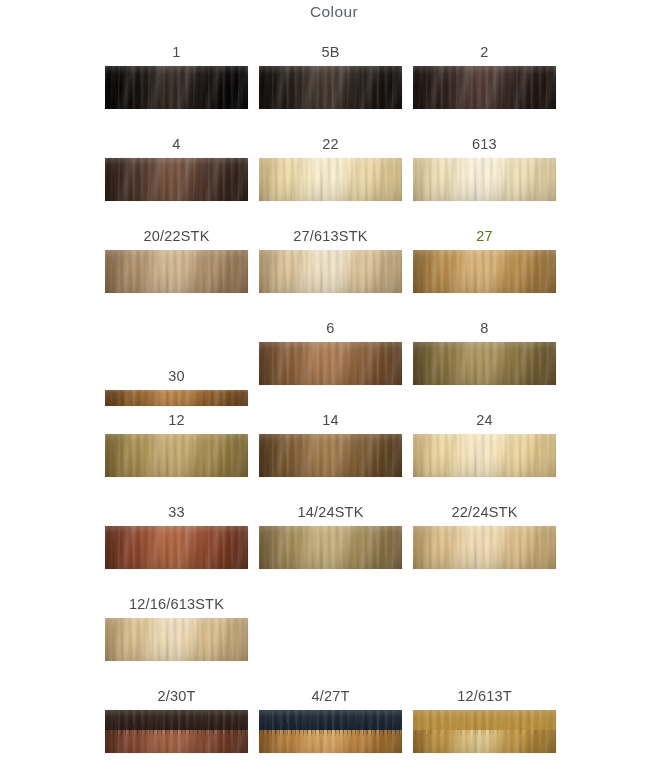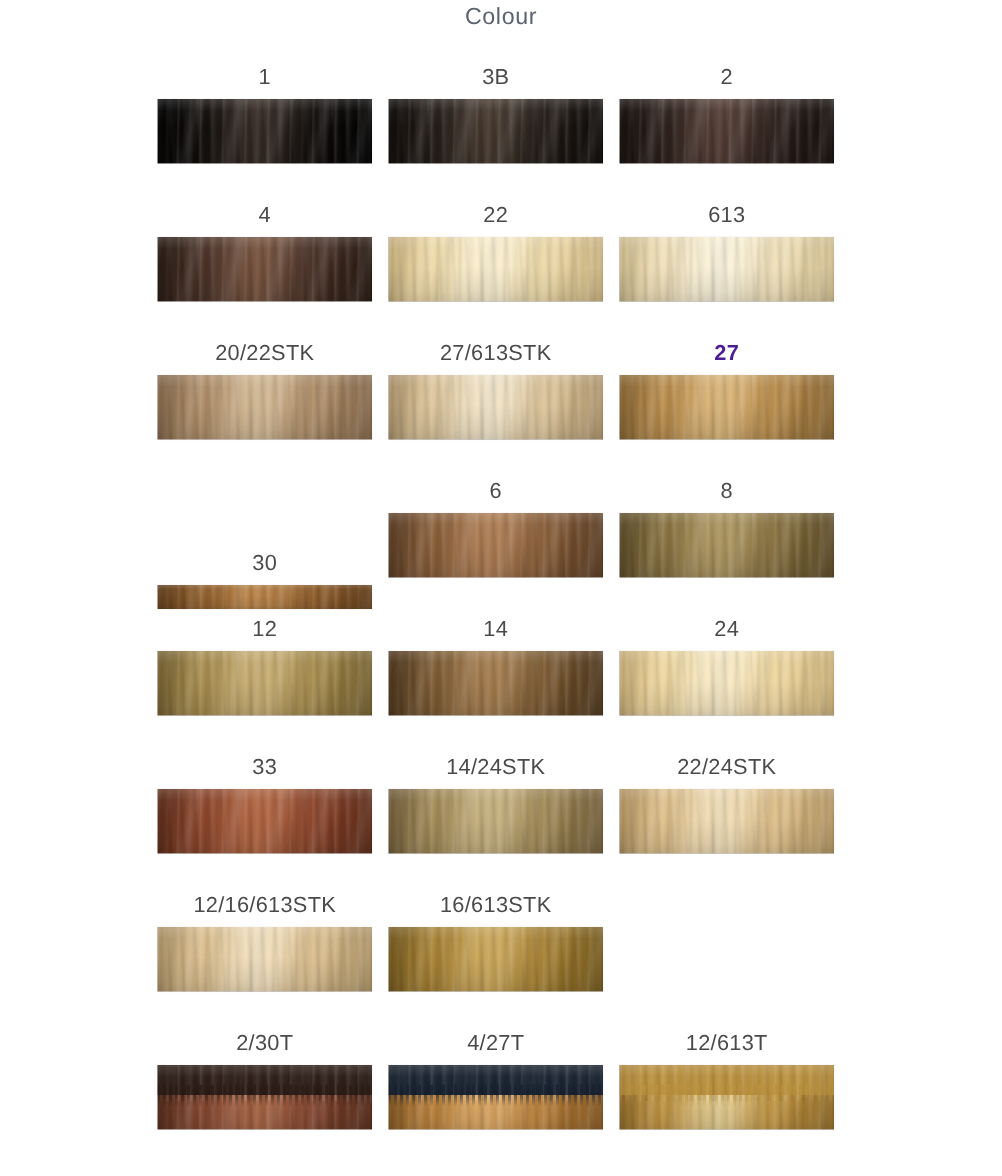--- a/index.html
+++ b/index.html
@@ -169,21 +169,21 @@
         <div class="swatch-cell">
           <div class="swatch-label" style="color: rgb(74, 74, 74);">1</div>
           <div class="swatch-chip">
             <div class="chip-base" style="background: linear-gradient(96deg, rgb(0, 0, 0) 0%, rgb(18, 14, 12) 22%, rgb(58, 46, 39) 47%, rgb(18, 14, 12) 70%, rgb(0, 0, 0) 100%);"></div>
             <div class="chip-strands"></div>
             <div class="chip-waves"></div>
             <div class="chip-shade"></div>
           </div>
         </div>
         <div class="swatch-cell">
-          <div class="swatch-label" style="color: rgb(74, 74, 74);">3B</div>
+          <div class="swatch-label" style="color: rgb(74, 74, 74);">5B</div>
           <div class="swatch-chip">
             <div class="chip-base" style="background: linear-gradient(96deg, rgb(12, 9, 7) 0%, rgb(36, 29, 24) 22%, rgb(74, 60, 49) 47%, rgb(36, 29, 24) 70%, rgb(12, 9, 7) 100%);"></div>
             <div class="chip-strands"></div>
             <div class="chip-waves"></div>
             <div class="chip-shade"></div>
           </div>
         </div>
         <div class="swatch-cell">
           <div class="swatch-label" style="color: rgb(74, 74, 74);">2</div>
           <div class="swatch-chip">
@@ -236,21 +236,21 @@
         <div class="swatch-cell">
           <div class="swatch-label" style="color: rgb(74, 74, 74);">27/613STK</div>
           <div class="swatch-chip">
             <div class="chip-base" style="background: linear-gradient(96deg, rgb(182, 155, 112) 0%, rgb(223, 199, 156) 22%, rgb(246, 234, 208) 47%, rgb(223, 199, 156) 70%, rgb(182, 155, 112) 100%);"></div>
             <div class="chip-strands"></div>
             <div class="chip-waves"></div>
             <div class="chip-shade"></div>
           </div>
         </div>
         <div class="swatch-cell">
-          <div class="swatch-label" style="color: #4c1d95; font-weight: bold;">27</div>
+          <div class="swatch-label" style="color: #4d7c0f;">27</div>
           <div class="swatch-chip">
             <div class="chip-base" style="background: linear-gradient(96deg, rgb(143, 106, 52) 0%, rgb(187, 142, 76) 22%, rgb(224, 187, 126) 47%, rgb(187, 142, 76) 70%, rgb(143, 106, 52) 100%);"></div>
             <div class="chip-strands"></div>
             <div class="chip-waves"></div>
             <div class="chip-shade"></div>
           </div>
         </div>
       </div>
       <div class="swatch-row">
         <div class="swatch-cell">
@@ -337,29 +337,20 @@
             <div class="chip-waves"></div>
             <div class="chip-shade"></div>
           </div>
         </div>
       </div>
       <div class="swatch-row">
         <div class="swatch-cell">
           <div class="swatch-label" style="color: rgb(74, 74, 74);">12/16/613STK</div>
           <div class="swatch-chip">
             <div class="chip-base" style="background: linear-gradient(96deg, rgb(181, 154, 106) 0%, rgb(221, 192, 143) 22%, rgb(246, 229, 196) 47%, rgb(221, 192, 143) 70%, rgb(181, 154, 106) 100%);"></div>
-            <div class="chip-strands"></div>
-            <div class="chip-waves"></div>
-            <div class="chip-shade"></div>
-          </div>
-        </div>
-        <div class="swatch-cell">
-          <div class="swatch-label" style="color: rgb(74, 74, 74);">16/613STK</div>
-          <div class="swatch-chip">
-            <div class="chip-base" style="background: linear-gradient(96deg, rgb(122, 93, 29) 0%, rgb(169, 131, 52) 22%, rgb(210, 174, 96) 47%, rgb(169, 131, 52) 70%, rgb(122, 93, 29) 100%);"></div>
             <div class="chip-strands"></div>
             <div class="chip-waves"></div>
             <div class="chip-shade"></div>
           </div>
         </div>
       </div>
       <div class="swatch-row">
         <div class="swatch-cell">
           <div class="swatch-label" style="color: rgb(74, 74, 74);">2/30T</div>
           <div class="swatch-chip">

